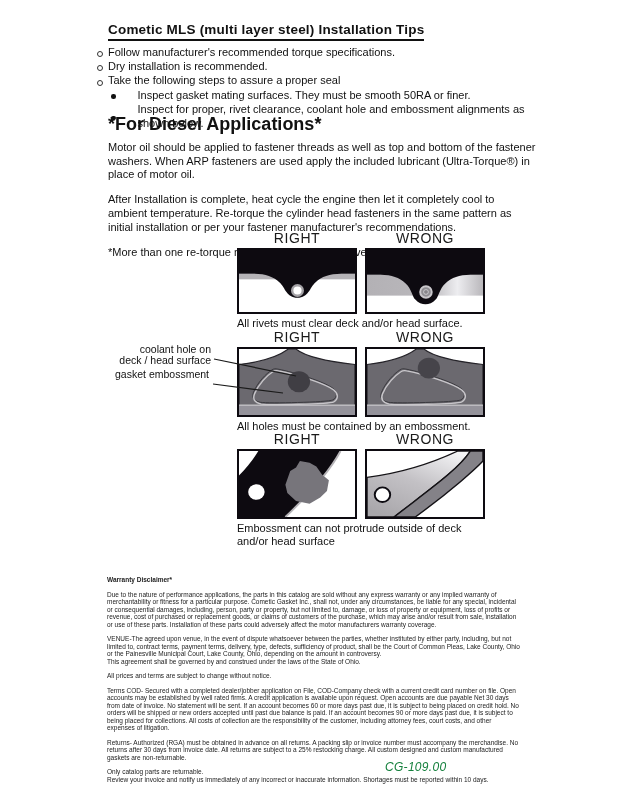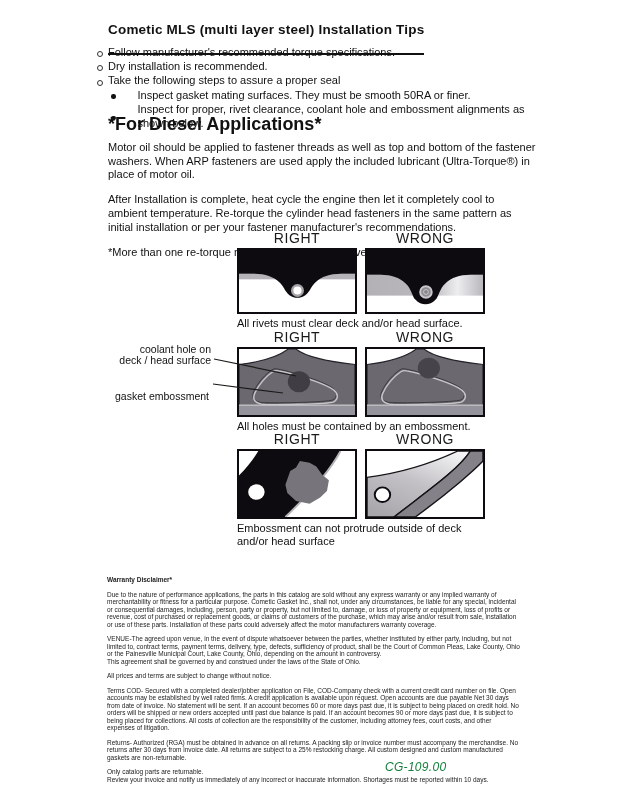--- a/index.html
+++ b/index.html
@@ -6,21 +6,21 @@
   .page {
     position:relative; width:618px; height:800px; background:#ffffff;
     font-family:"Liberation Sans", sans-serif; color:#111;
     overflow:hidden;
   }
 
   
   .title {
     position:absolute; left:108px; top:22px;
     font-size:13.5px; font-weight:bold; letter-spacing:0.2px;
-    border-bottom:2px solid #111; padding-bottom:16px;
+    border-bottom:2px solid #111; padding-bottom:2px;
   }
 
   
   .bullets { position:absolute; left:97px; top:45px; font-size:11px; line-height:14.2px; width:450px; }
   .b-row { display:flex; align-items:center; }
   .ring {
     width:4px; height:4px; border:1.2px solid #333; border-radius:50%;
     display:inline-block; margin:4px 5px 0 0; flex:0 0 auto;
   }
   .dot {
@@ -41,21 +41,21 @@
   .fig-boxes { display:flex; gap:8px; }
   svg.diag { display:block; box-sizing:border-box; border:2px solid #0d0a10; background:#fff; width:120px; }
   .h66 { height:66px; } .h70 { height:70px; }
   .fig-caption { font-size:11px; line-height:12.5px; margin-top:3px; white-space:pre-line; width:290px; color:#111; }
 
   .fig1 { top:230px; } .fig2 { top:329px; } .fig3 { top:431px; }
 
   
   .anno { position:absolute; text-align:right; font-size:10.5px; line-height:10.5px; color:#111; white-space:pre-line; }
   .anno-coolant { left:-134px; top:15px; width:108px; }
-  .anno-gasket  { left:-136px; top:62px; width:108px; }
+  .anno-gasket  { left:-136px; top:40px; width:108px; }
   .anno-lines { position:absolute; left:-134px; top:0; width:232px; height:80px; pointer-events:none; }
 
   
   .legal { position:absolute; left:107px; top:576px; width:414px; font-size:6.5px; line-height:7.5px; color:#222; }
   .legal h3 { font-size:6.5px; font-weight:bold; margin:0 0 7px 0; }
   .legal p { margin:0 0 7px 0; white-space:pre-line; }
 
   .footer-code { position:absolute; left:385px; top:760px; font-size:12px; letter-spacing:0.3px; color:#15803d;font-style:italic; }
 </style>
 </head>

